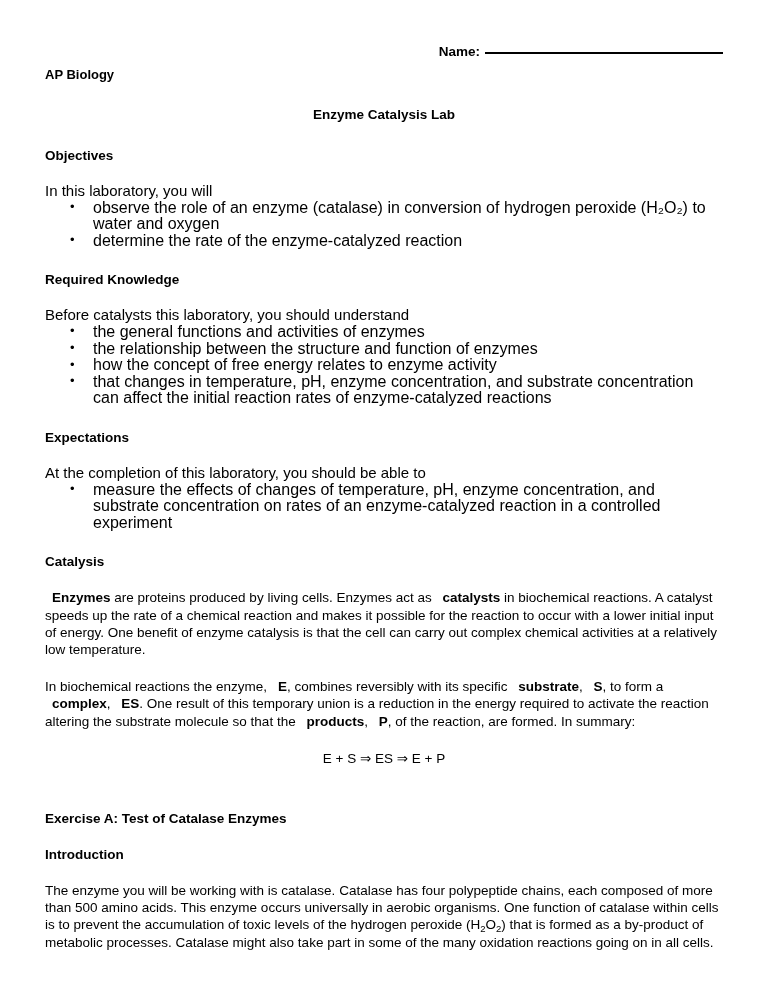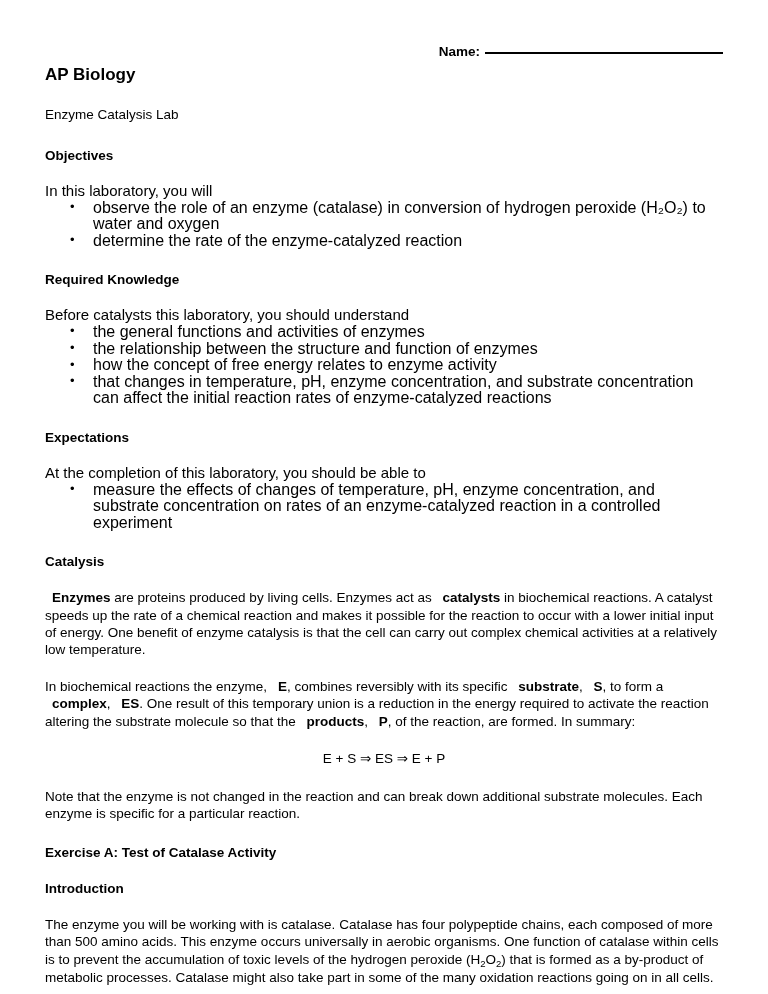--- a/index.html
+++ b/index.html
@@ -40,27 +40,27 @@
   .name-rule {
     display: inline-block;
     width: 238px;
     border-bottom: 2px solid #000;
     margin-left: 5px;
     position: relative;
     top: -2px;
   }
   .course {
     font-weight: bold;
-    font-size: 17px;
+    font-size: 13px;
     line-height: 18px;
     margin-bottom: 22px;
   }
   .doc-title {
-    text-align: left;
-    font-weight: normal;
+    text-align: center;
+    font-weight: bold;
     font-size: 13.5px;
     line-height: 18px;
     margin-bottom: 23px;
   }
 
   
   .heading {
     font-weight: bold;
     font-size: 13.5px;
     line-height: 18px;
@@ -174,24 +174,23 @@
     <div class="gap-md"></div>
 
     <p class="para body"><span>In biochemical reactions the enzyme, </span><b>E</b><span>, combines reversibly with its specific </span><b>substrate</b><span>, </span><b>S</b><span>, to form a </span><b>complex</b><span>, </span><b>ES</b><span>. One result of this temporary union is a reduction in the energy required to activate the reaction altering the substrate molecule so that the </span><b>products</b><span>, </span><b>P</b><span>, of the reaction, are formed. In summary:</span></p>
 
     <div class="gap-md"></div>
 
     <div class="equation">E + S ⇒ ES ⇒ E + P</div>
 
     <div class="gap-md"></div>
 
-    <p class="para body">Note that the enzyme is not changed in the reaction and can break down additional substrate molecules. Each enzyme is specific for a particular reaction.</p>
   </div>
 
   <div class="gap-lg"></div>
 
   <div class="sec">
-    <div class="heading">Exercise A: Test of Catalase Activity</div>
+    <div class="heading">Exercise A: Test of Catalase Enzymes</div>
     <div class="heading">Introduction</div>
     <p class="para body"><span>The enzyme you will be working with is catalase. Catalase has four polypeptide chains, each composed of more than 500 amino acids. This enzyme occurs universally in aerobic organisms. One function of catalase within cells is to prevent the accumulation of toxic levels of the hydrogen peroxide (H</span><sub>2</sub><span>O</span><sub>2</sub><span>) that is formed as a by-product of metabolic processes. Catalase might also take part in some of the many oxidation reactions going on in all cells.</span></p>
   </div>
 
 </div>
 
 </body></html>

